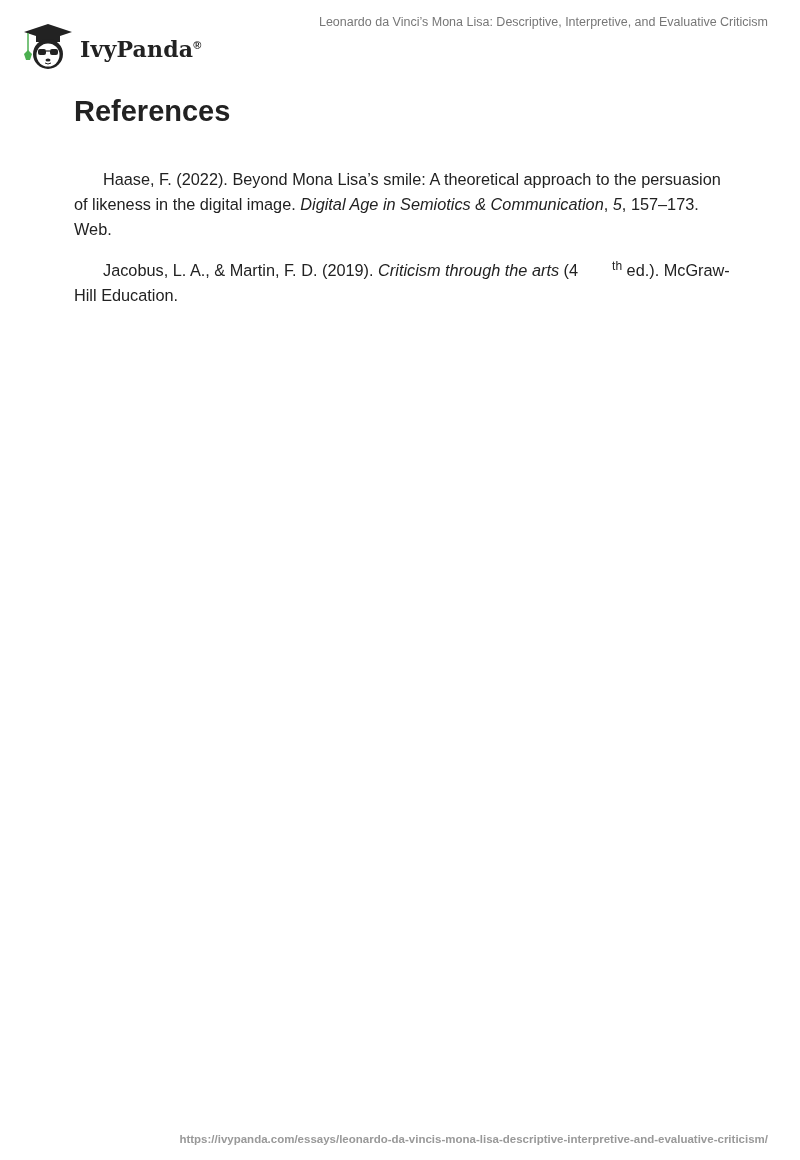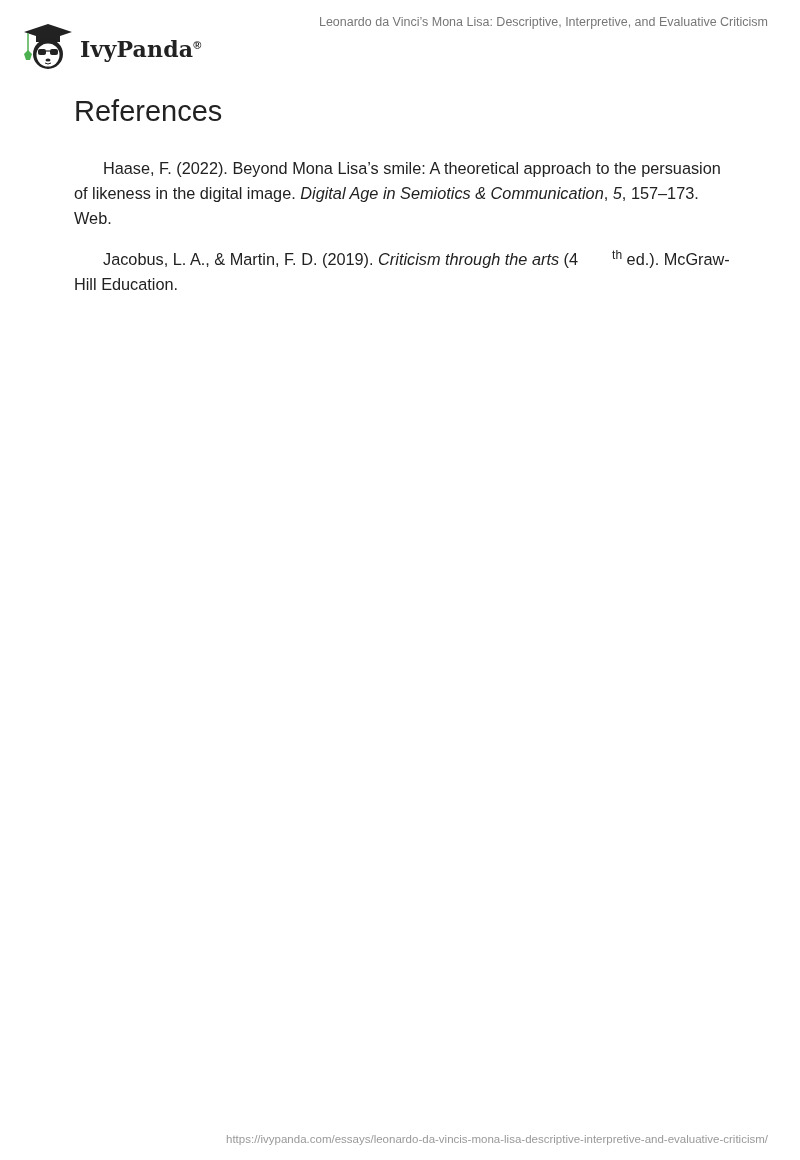--- a/index.html
+++ b/index.html
@@ -7,27 +7,27 @@
       width: 800px; height: 1160px; background: #ffffff; position: relative; overflow: hidden;
       font-family: "Liberation Sans", sans-serif; color: #222;
     }
     .logo { position: absolute; left: 18px; top: 20px; display: flex; align-items: center; }
     .logo svg { width: 58px; height: 52px; }
     .logo-text { font-family: "DejaVu Serif", serif; font-weight: bold; font-size: 22px; color: #222; margin-left: 4px; margin-top: 6px; letter-spacing: 0.2px; }
     .logo-text sup { font-size: 11px; font-family: "Liberation Sans", sans-serif; font-weight: bold; }
     .header-title { position: absolute; right: 32px; top: 15px; font-size: 12.5px; color: #777; text-align: center; }
     .content { position: absolute; left: 74px; top: 70px; width: 660px; }
     p { margin: 0; font-size: 16.3px; line-height: 25px; color: #222; }
-    h2 { margin: 24px 0 0 0; font-size: 29px; font-weight: normal; color: #222; line-height: 34px; }
+    h2 { margin: 24px 0 0 0; font-size: 29px; font-weight: bold; color: #222; line-height: 34px; }
     .ref { text-indent: 29px; margin-top: 0; }
-    .ref1 { margin-top: 28px; }
+    .ref1 { margin-top: 39px; }
     .ref2 { margin-top: 16px; }
     em { font-style: italic; }
     sup.th { font-size: 12px; vertical-align: 6px; line-height: 0; margin-left: 34px; }
-    .footer-url { position: absolute; right: 32px; top: 1133px; font-size: 11.5px; color: #999; }
+    .footer-url { position: absolute; right: 32px; top: 1133px; font-size: 11.5px; color: #999; font-weight: bold; }
   </style>
 </head>
 <body>
 
 <div class="logo">
   <svg viewBox="0 0 58 52">
 
     <polygon points="6,12 30,4 54,12 30,20" fill="#222"></polygon>
     <rect x="18" y="14" width="24" height="8" fill="#222"></rect>
 

